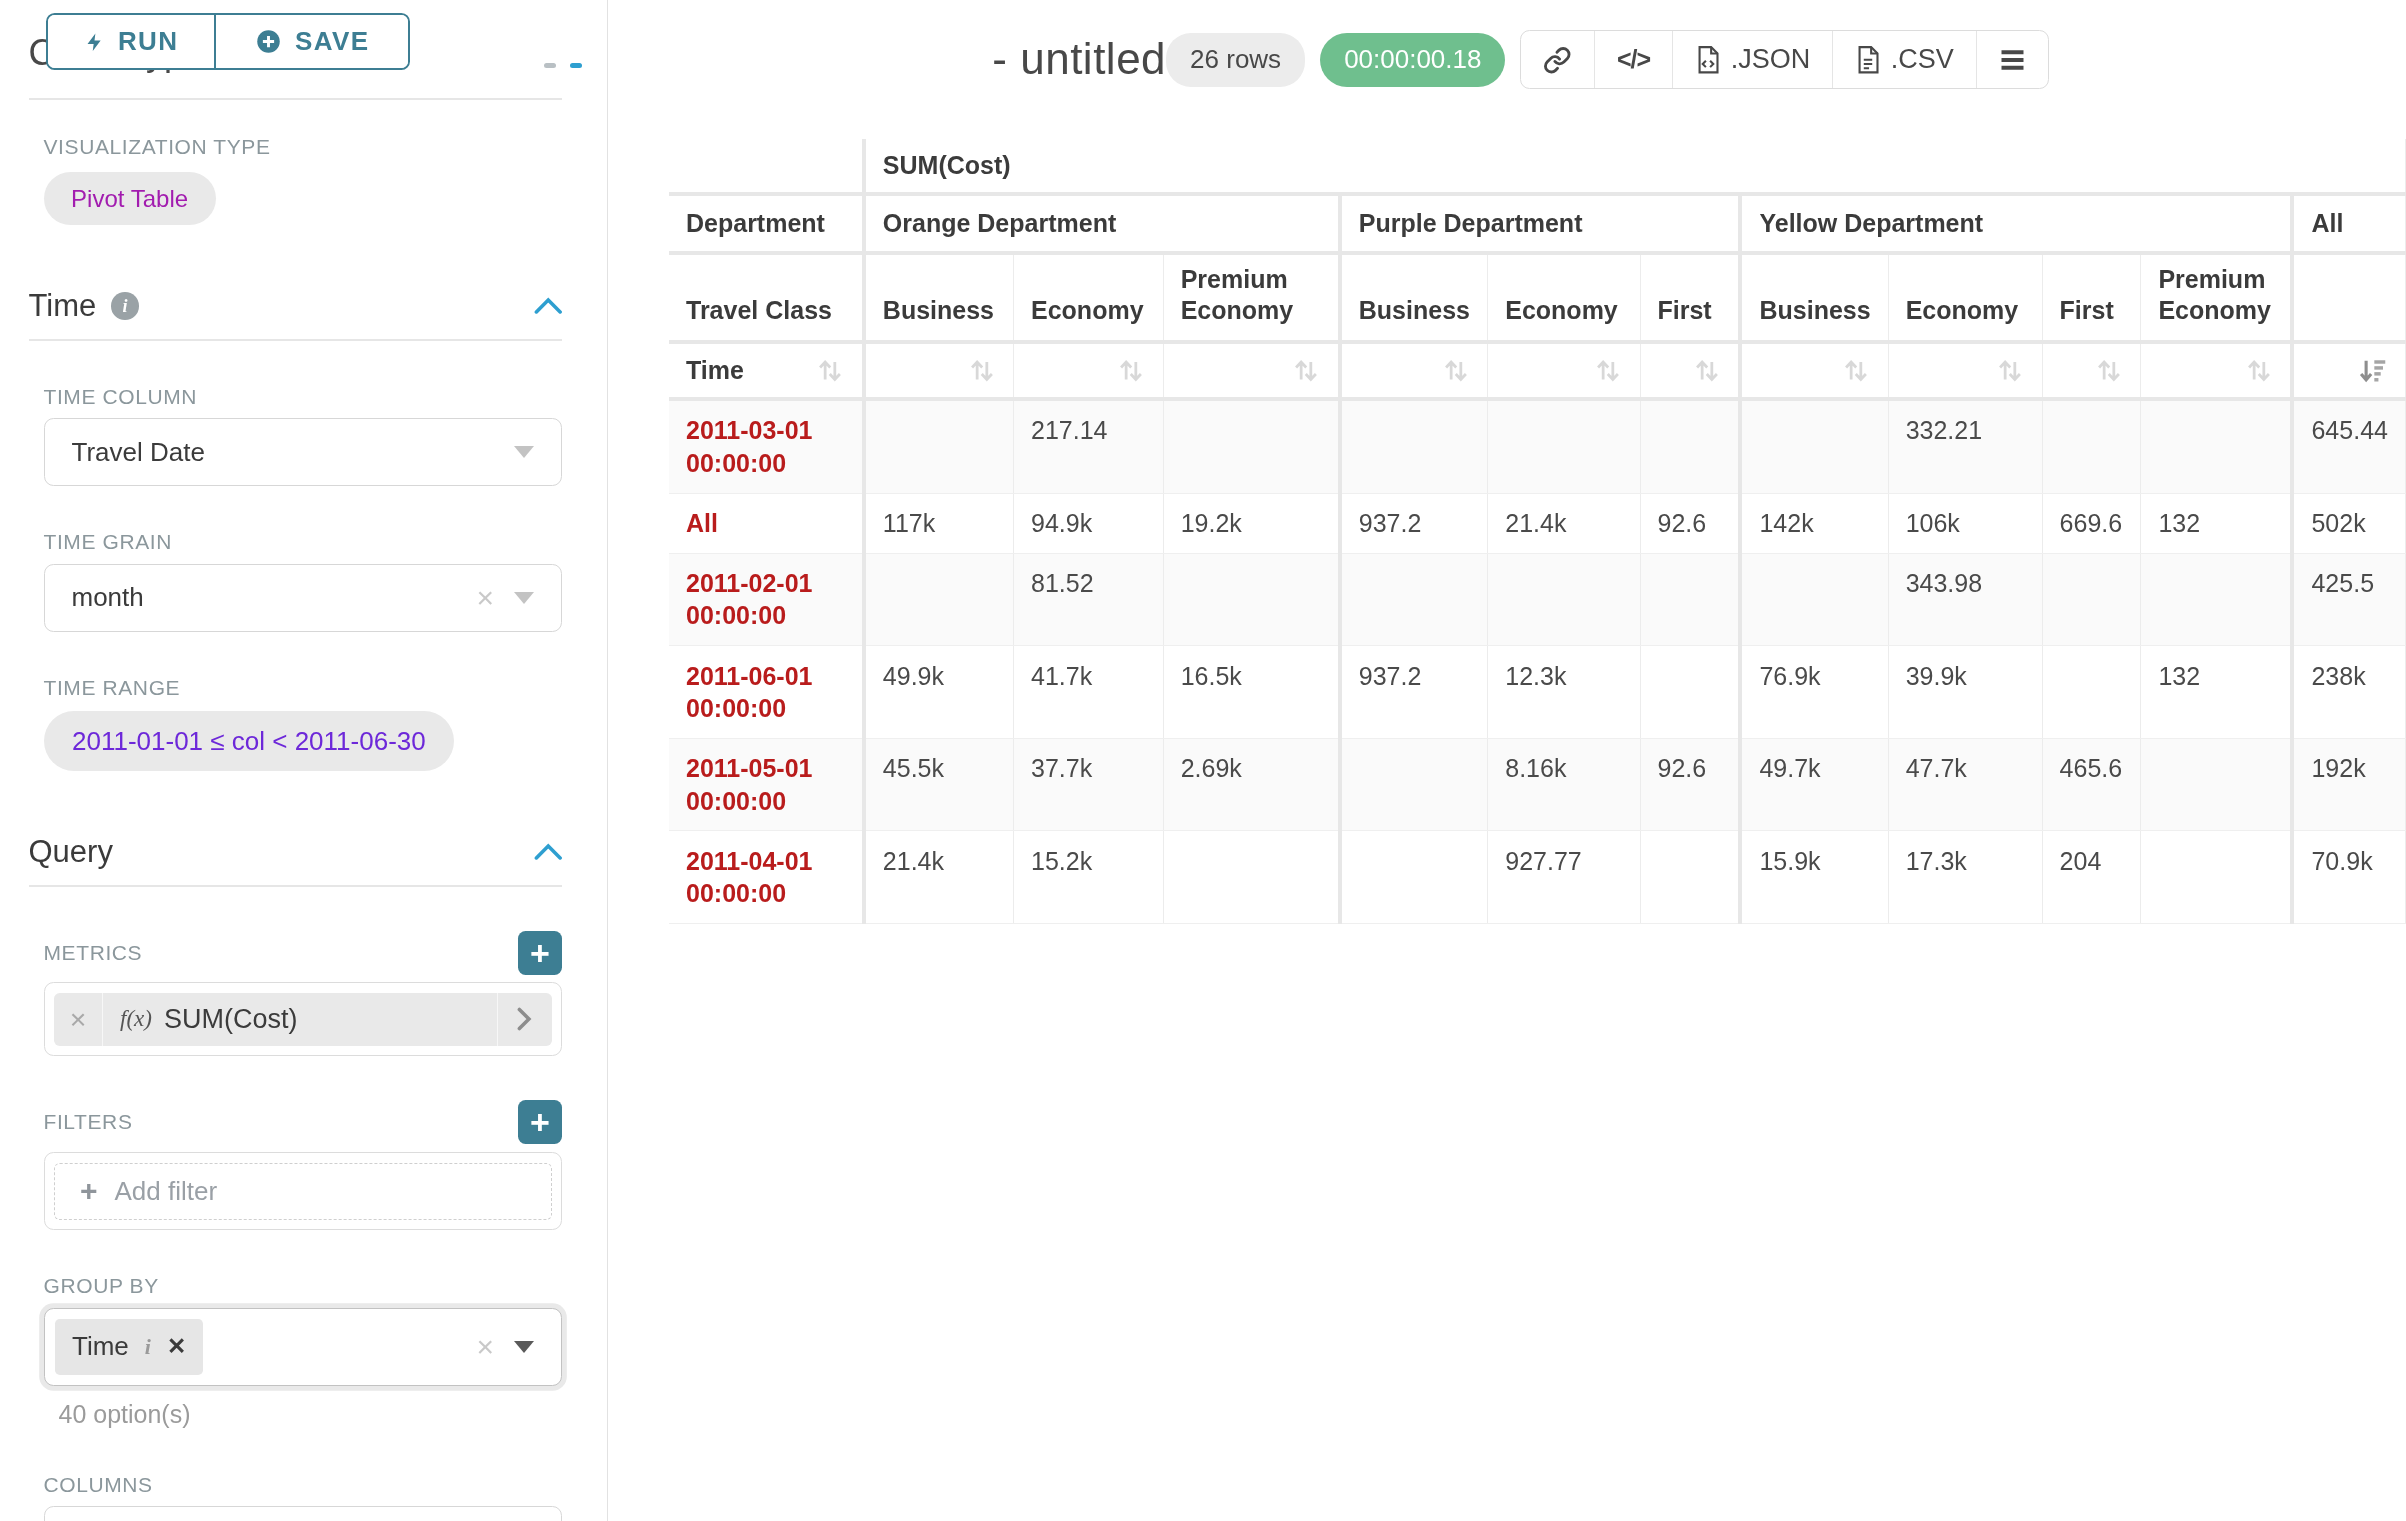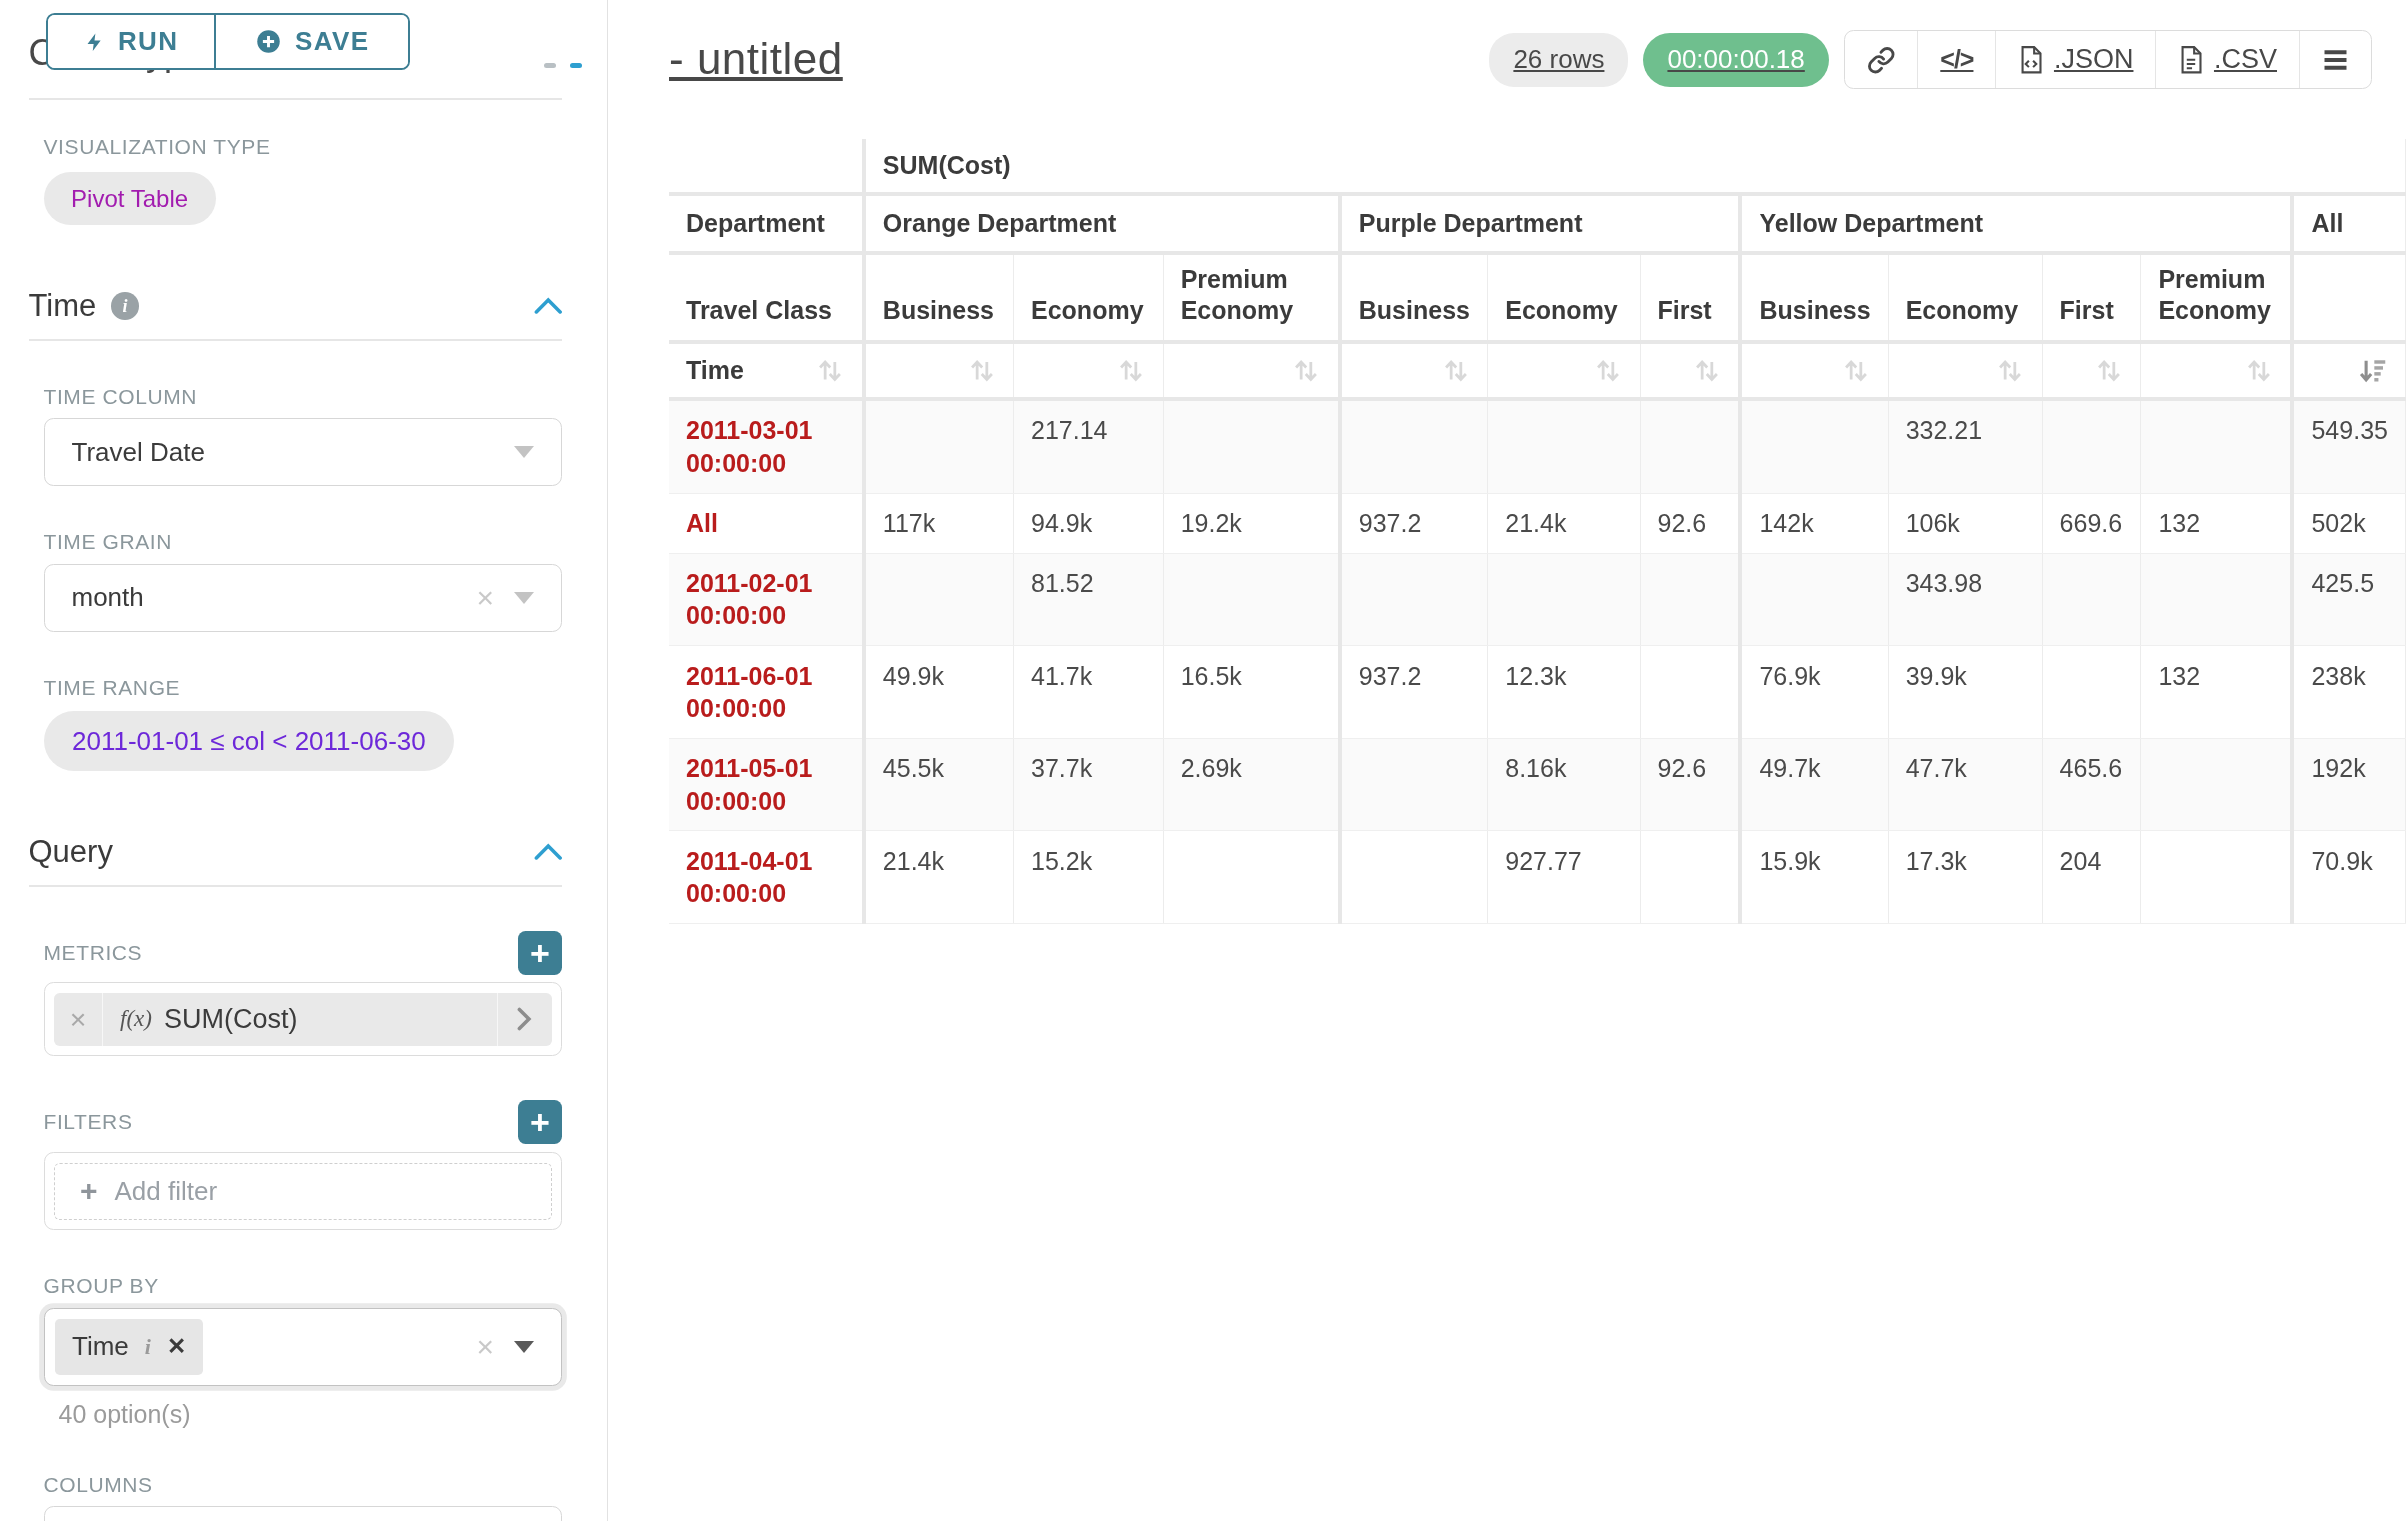--- a/index.html
+++ b/index.html
@@ -71,22 +71,22 @@
   .multiselect.columns { height: 126px; }
   .tag { display: inline-flex; align-items: center; gap: 16px; background: #e6e6e6; border-radius: 4.8px;
     padding: 12.4px 17px; font-size: 26px; color: #3b3b3b; margin-right: 12.4px; }
   .tag-x { font-weight: bold; font-size: 23px; color: #3b3b3b; cursor: pointer; }
   .tag-info { color: #9a9a9a; font-size: 22px; font-family: "Liberation Serif", serif;
     font-weight: bold; font-style: italic; }
   .multiselect .clear-x { right: 67px; }
   .options-note { margin: 13.3px 0 0 15px; font-size: 25px; color: #9b9b9b; }
   
   .main { position: absolute; left: 610px; top: 0; right: 0; bottom: 0; background: #fff; }
-  .main-header { display: flex; align-items: flex-start; justify-content: space-between;
-    padding: 28.5px 34px 0 59px; text-decoration: underline; }
+  .main-header { display: flex; align-items: flex-start; justify-content: center;
+    padding: 28.5px 34px 0 59px; }
   .page-title { font-size: 44px; color: #484848; letter-spacing: 0.5px; margin-top: 5.7px; }
   .header-right { display: flex; align-items: center; gap: 15px; margin-top: 1.9px; }
   .rows-pill { background: #ececec; border-radius: 25px; padding: 11.4px 24px; font-size: 26px; color: #484848; }
   .timer-pill { background: #6fbf8e; border-radius: 29.5px; padding: 11.4px 24px; font-size: 26px; color: #fff; }
   .icon-group { display: flex; border: 1.9px solid #dcdcdc; border-radius: 9.5px; overflow: hidden; background: #fff; }
   .icon-btn { display: flex; align-items: center; justify-content: center; gap: 9.5px; height: 57px;
     padding: 0 22px; border-left: 1.9px solid #e5e5e5; font-size: 27px; color: #484848; cursor: pointer; }
   .icon-btn:first-child { border-left: none; }
   .code-glyph { font-size: 25px; font-weight: bold; letter-spacing: -1px; }
   
@@ -479,21 +479,21 @@
             <td></td>
             <td>217.14</td>
             <td></td>
             <td class="gb"></td>
             <td></td>
             <td></td>
             <td class="gb"></td>
             <td>332.21</td>
             <td></td>
             <td></td>
-            <td class="gb">549.35</td>
+            <td class="gb">645.44</td>
           </tr>
           <tr>
             <th class="rh">All</th>
             <td>117k</td>
             <td>94.9k</td>
             <td>19.2k</td>
             <td class="gb">937.2</td>
             <td>21.4k</td>
             <td>92.6</td>
             <td class="gb">142k</td>

